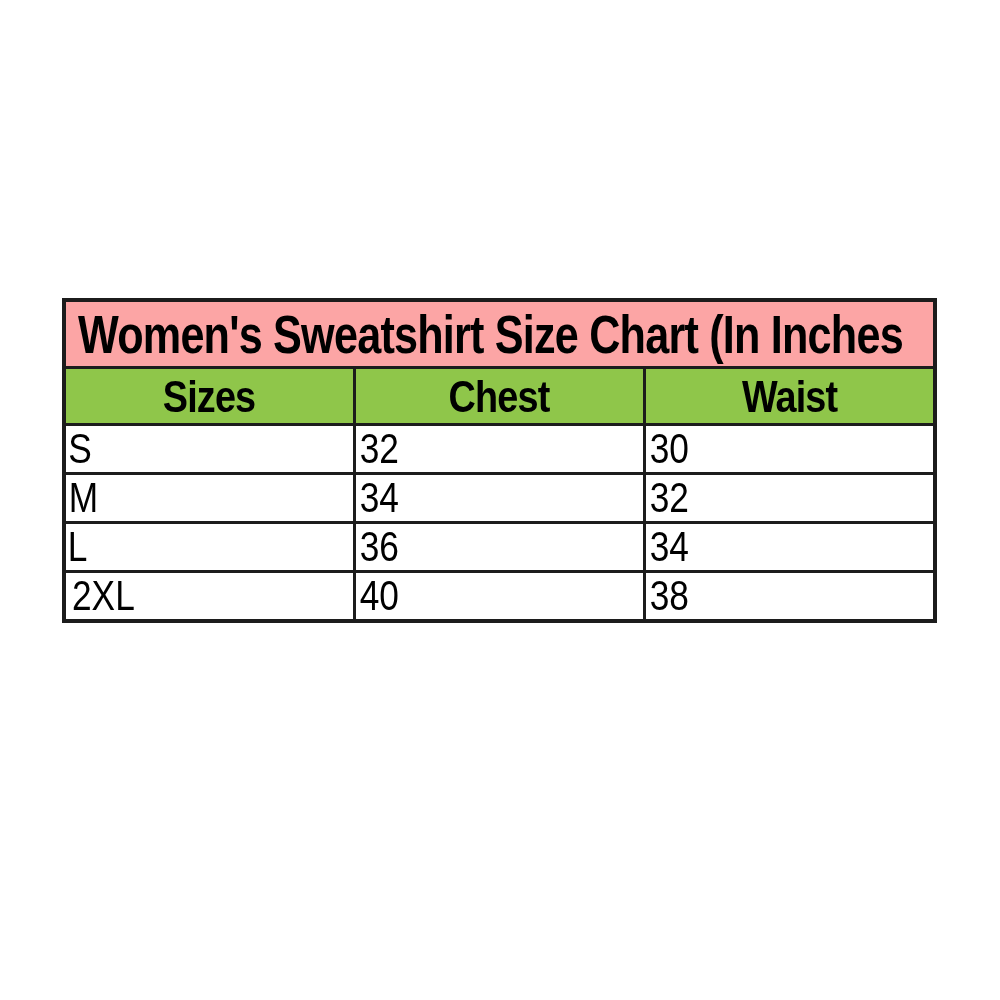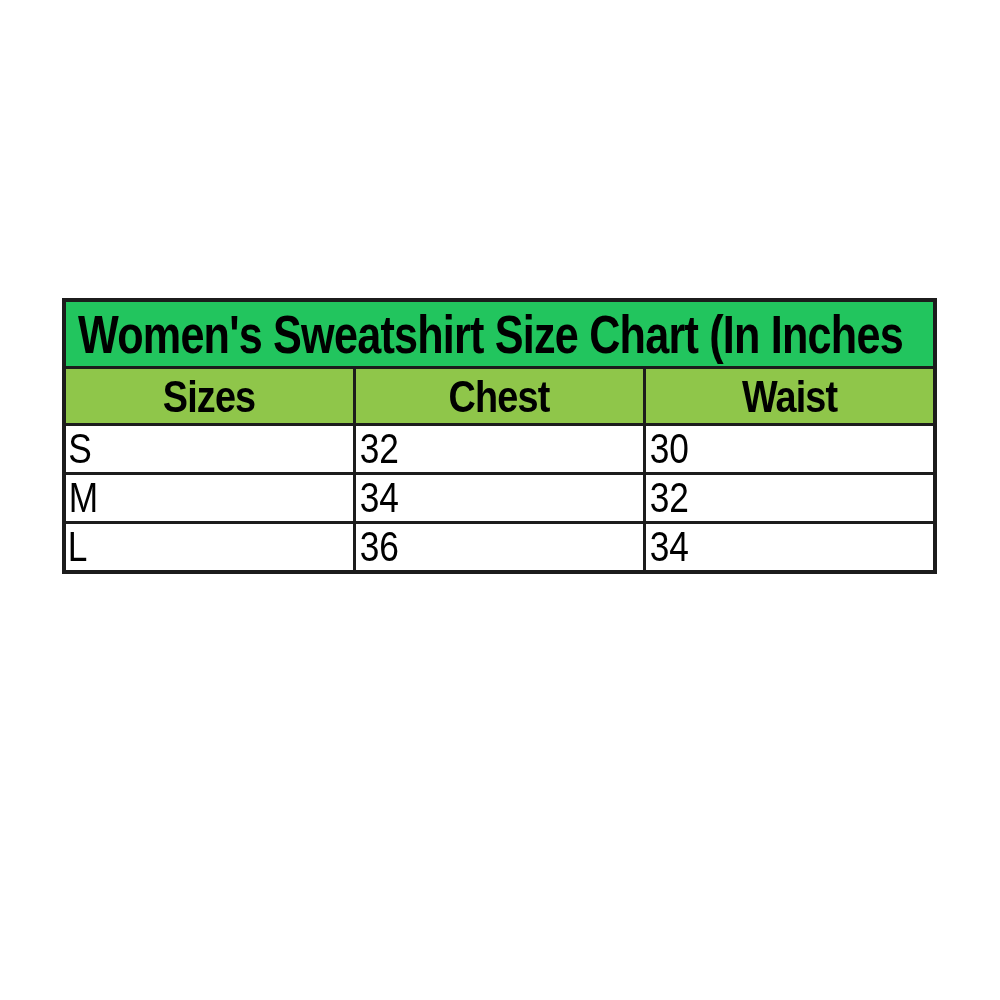--- a/index.html
+++ b/index.html
@@ -28,21 +28,21 @@
   }
   table.size-table td, table.size-table th {
     border: 3px solid #1c1c1c;
     padding: 0;
     margin: 0;
     color: #000000;
     vertical-align: middle;
     overflow: hidden;
   }
   tr.title-row td {
-    background: #22c55e;
+    background: #fca5a5;
     height: 64px;
     text-align: left;
     padding-left: 12px;
     white-space: nowrap;
     overflow: hidden;
   }
   .title-text {
     display: inline-block;
     font-weight: bold;
     font-size: 54px;
@@ -108,15 +108,20 @@
       <tr class="data-row">
         <td><span class="data-text">M</span></td>
         <td><span class="data-text">34</span></td>
         <td><span class="data-text">32</span></td>
       </tr>
       <tr class="data-row">
         <td><span class="data-text">L</span></td>
         <td><span class="data-text">36</span></td>
         <td><span class="data-text">34</span></td>
       </tr>
+      <tr class="data-row">
+        <td><span class="data-text">2XL</span></td>
+        <td><span class="data-text">40</span></td>
+        <td><span class="data-text">38</span></td>
+      </tr>
     </tbody>
   </table>
 </div>
 
 </body></html>

